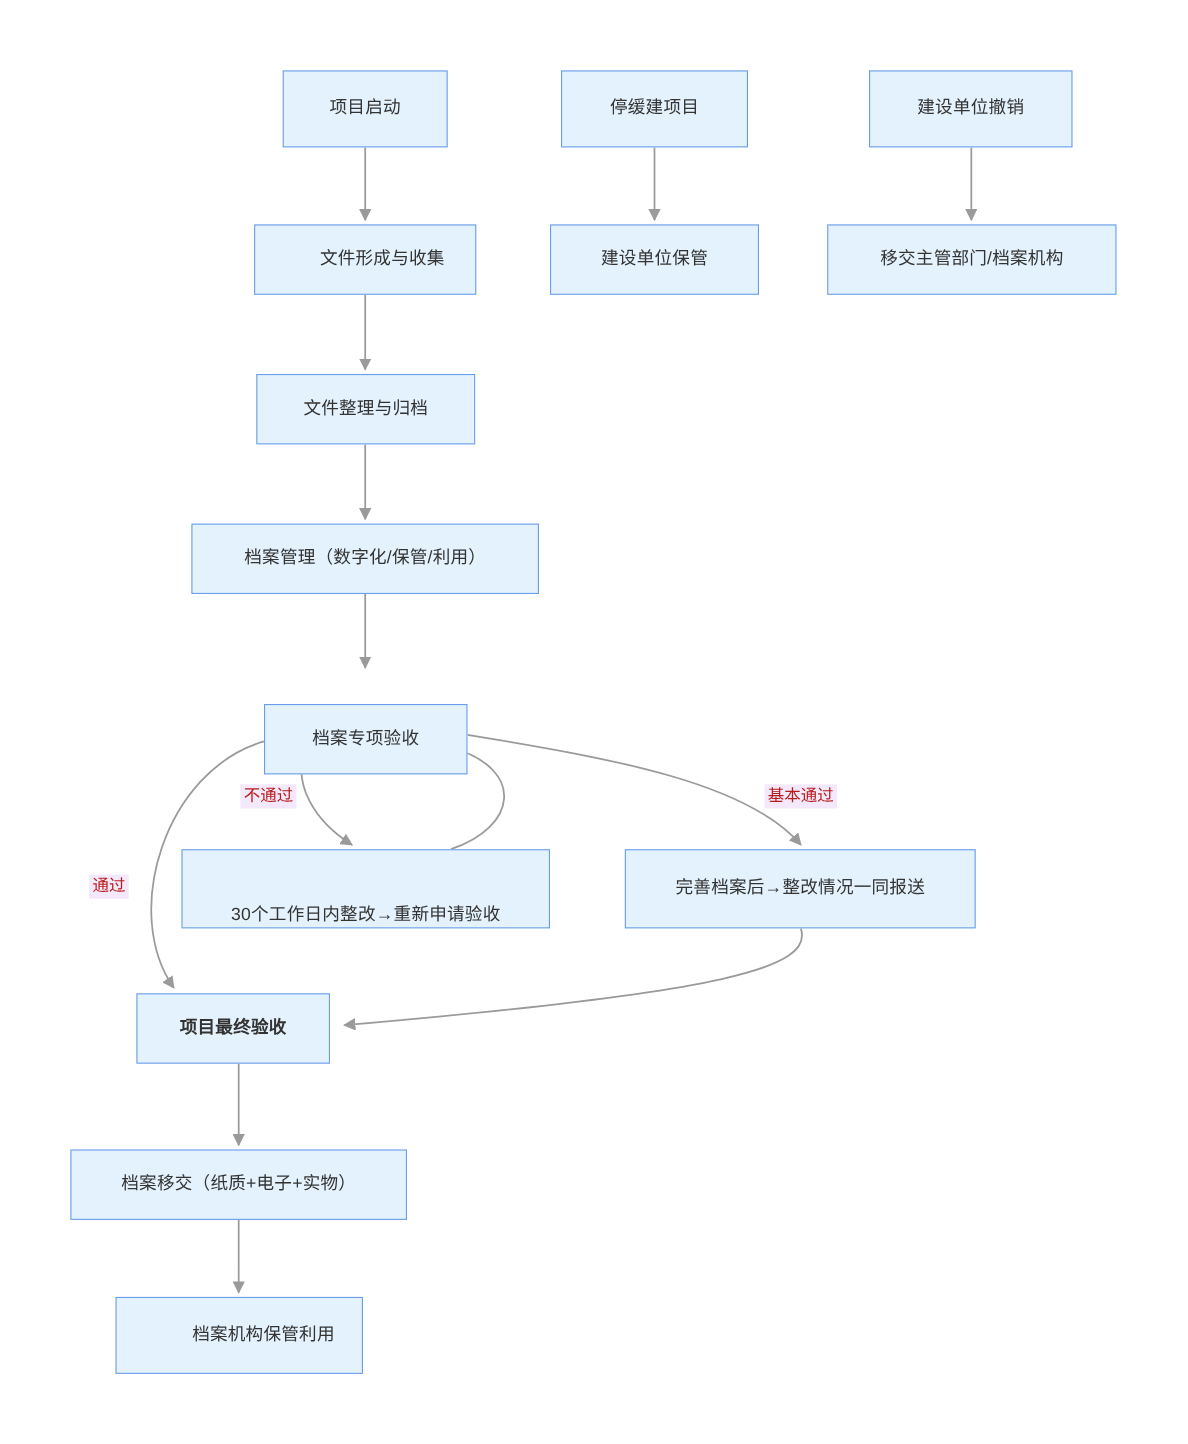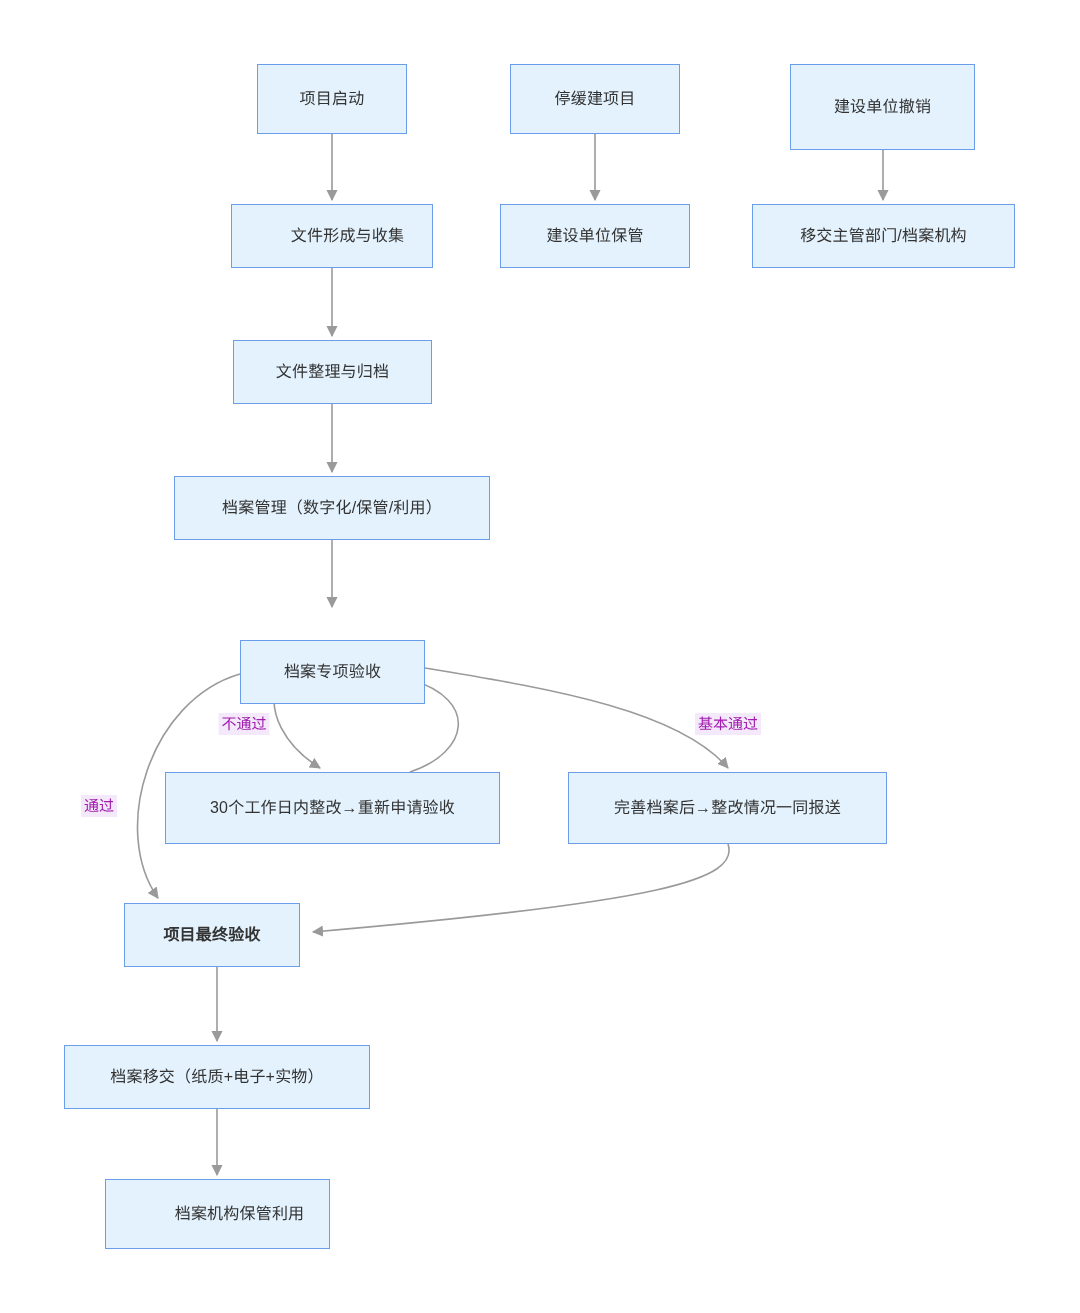--- a/index.html
+++ b/index.html
@@ -43,21 +43,21 @@
     z-index: 2;
   }
   .node-label {
     display: block;
     padding: 0 8px;
     white-space: nowrap;
   }
   .edge-label {
     position: absolute;
     background: #f4e9fb;
-    color: #a21caf;
+    color: #b91c1c;
     font-size: 15px;
     line-height: 1.2;
     padding: 2px 3px;
     white-space: nowrap;
     z-index: 3;
     transform: translate(-50%, -50%);
   }
 </style>
 </head>
 <body>
@@ -113,21 +113,21 @@
   </div>
 
   <div class="node" style="left:174px; top:476px; width:316px; height:64px;">
     <span class="node-label">档案管理（数字化/保管/利用）</span>
   </div>
 
   <div class="node" style="left:240px; top:611px; width:185px; height:64px;margin-top:29px;">
     <span class="node-label">档案专项验收</span>
   </div>
 
-  <div class="node" style="left:165px; top:772px; width:335px; height:72px;">
+  <div class="node" style="left:165px; top:772px; width:335px; height:72px;align-items:flex-end;">
     <span class="node-label">30个工作日内整改→重新申请验收</span>
   </div>
 
   <div class="node" style="left:568px; top:772px; width:319px; height:72px;">
     <span class="node-label">完善档案后→整改情况一同报送</span>
   </div>
 
   <div class="node" style="left:124px; top:903px; width:176px; height:64px;font-weight:bold;">
     <span class="node-label">项目最终验收</span>
   </div>
@@ -141,21 +141,21 @@
   </div>
 
   <div class="node" style="left:510px; top:64px; width:170px; height:70px;text-align:right;">
     <span class="node-label">停缓建项目</span>
   </div>
 
   <div class="node" style="left:500px; top:204px; width:190px; height:64px;">
     <span class="node-label">建设单位保管</span>
   </div>
 
-  <div class="node" style="left:790px; top:64px; width:185px; height:86px;">
+  <div class="node" style="left:790px; top:64px; width:185px; height:70px;">
     <span class="node-label">建设单位撤销</span>
   </div>
 
   <div class="node" style="left:752px; top:204px; width:263px; height:64px;">
     <span class="node-label">移交主管部门/档案机构</span>
   </div>
 
   <div class="edge-label" style="left:244px; top:724px;">不通过</div>
 
   <div class="edge-label" style="left:99px; top:806px;">通过</div>

